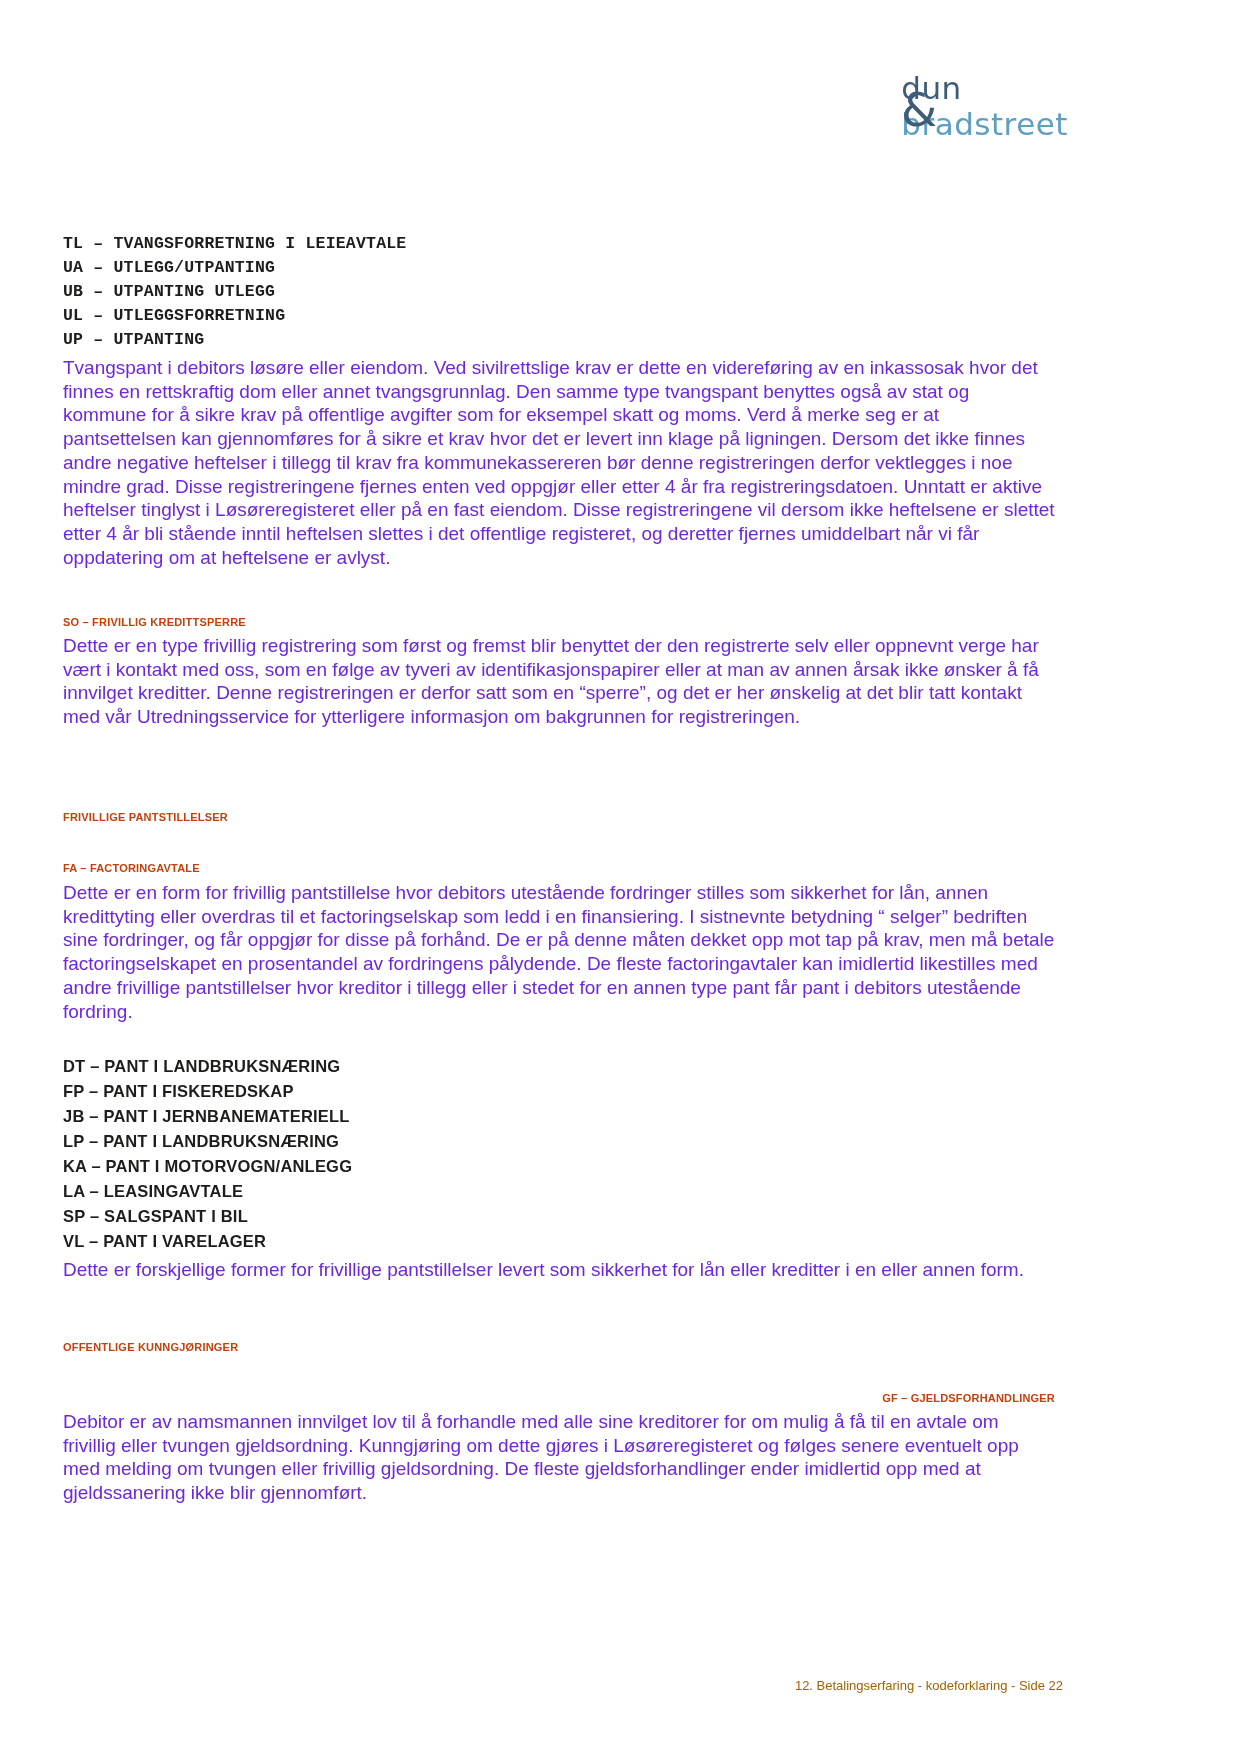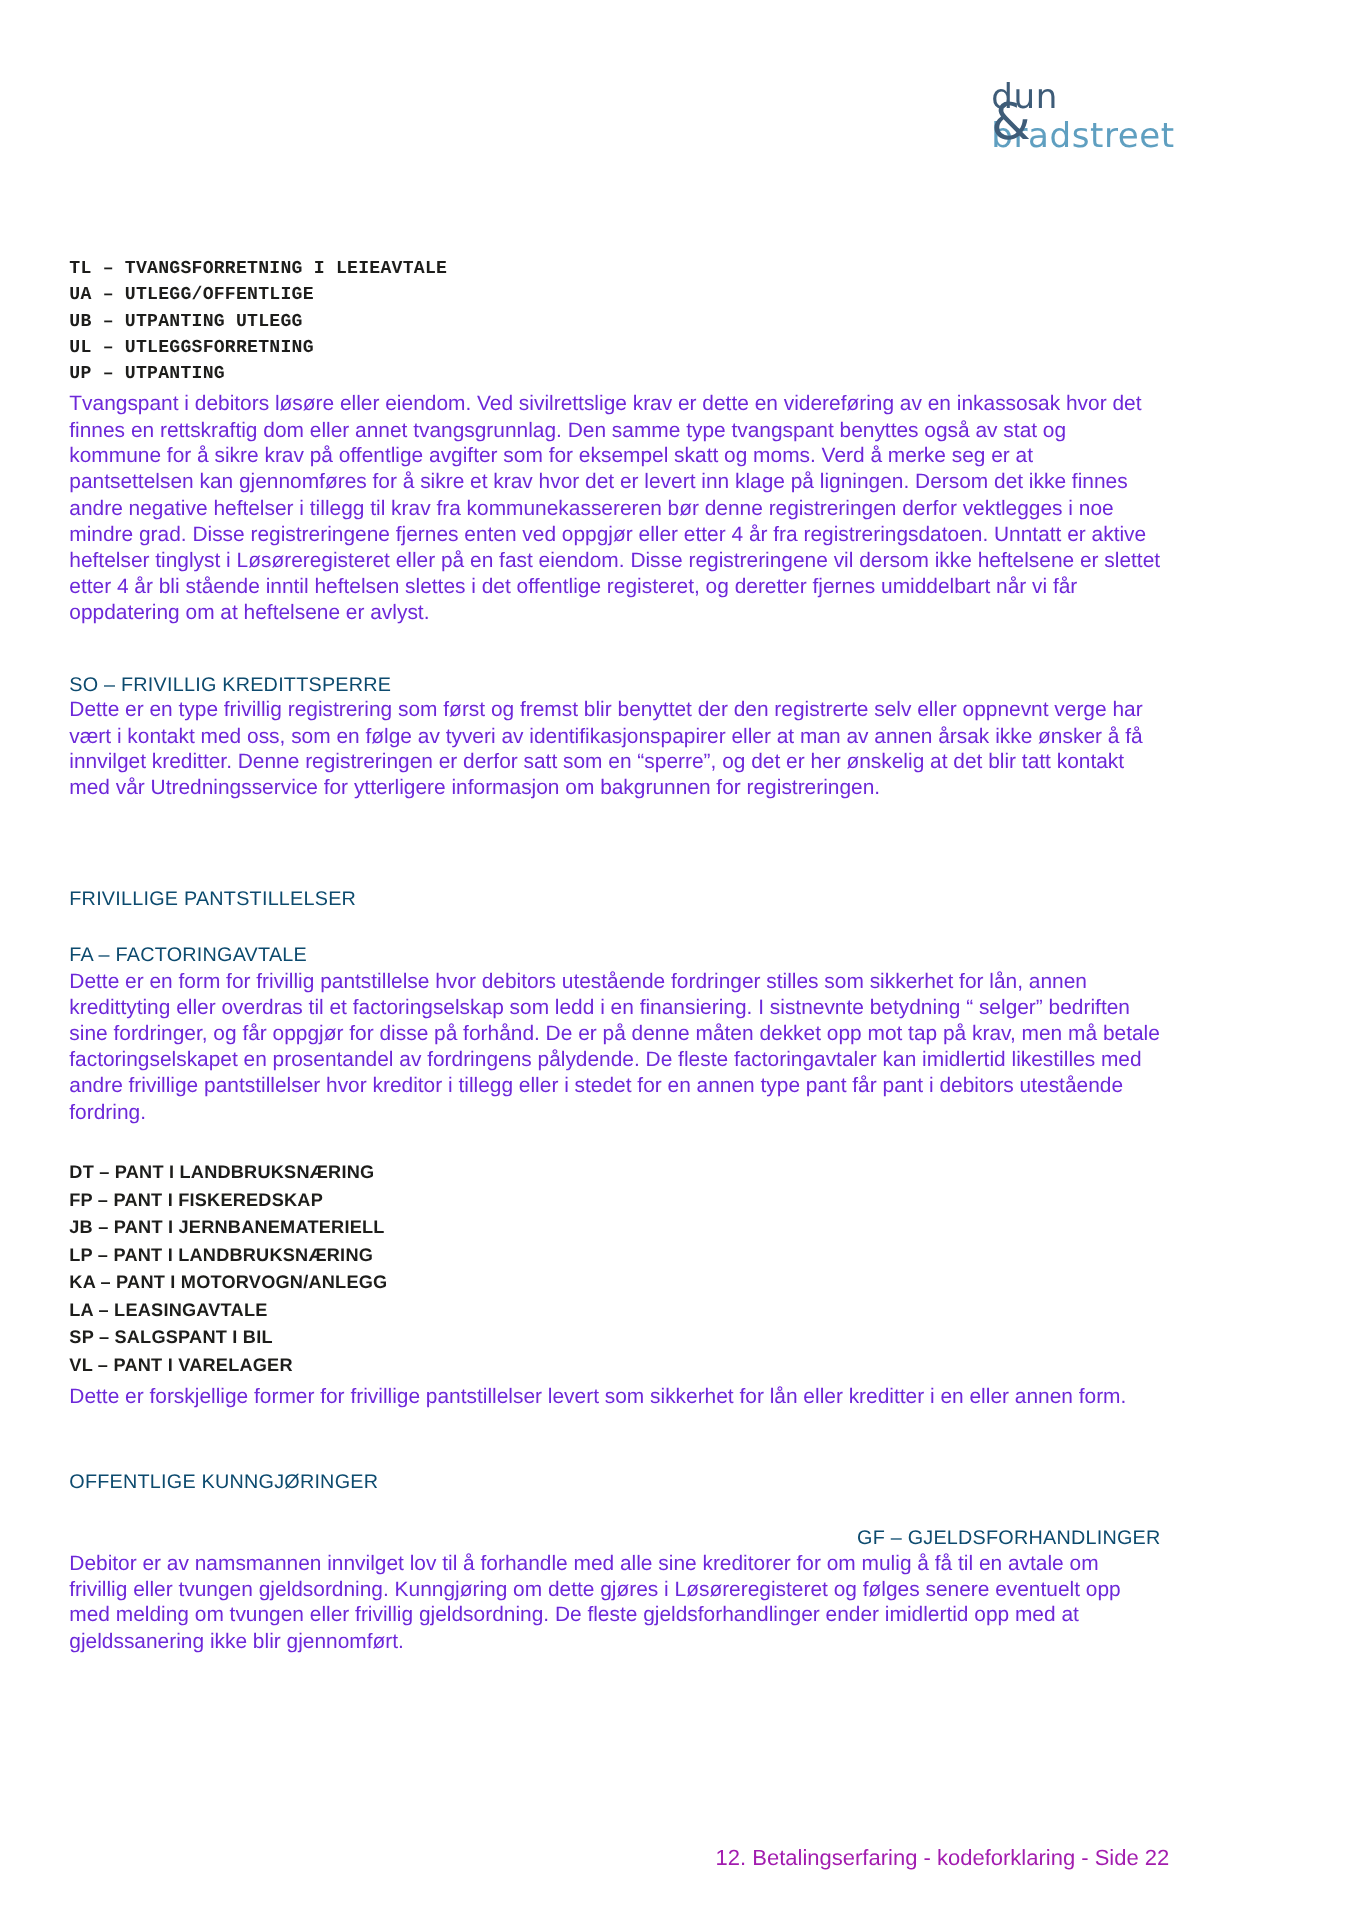--- a/index.html
+++ b/index.html
@@ -48,49 +48,49 @@
     letter-spacing:0.2px;
   }
   .codes2 div { line-height:25px; }
   .para {
     font-size:19px;
     font-weight:400;
     color:#6d28d9;
     line-height:23.7px;
   }
   .h-code, .h-section {
-    font-size:18px;
-    font-weight:normal;
-    color:#0c4a6e;
+    font-size:11px;
+    font-weight:bold;
+    color:#c2410c;
     line-height:24px;
     letter-spacing:0.2px;
   }
   .footer {
     position:absolute;
     top:1678px;
     right:178px;
-    font-size:20px;
-    color:#a21caf;
+    font-size:13px;
+    color:#a16207;
     text-align:left;
   }
 </style>
 </head>
 <body>
 
 <div class="page">
 
   <div class="logo">
     <span class="dun">dun</span>
     <span class="amp">&amp;</span>
     <span class="bradstreet">bradstreet</span>
   </div>
 
   <div class="block codes" style="top:232px;font-family:Liberation Mono, monospace;">
     <div>TL – TVANGSFORRETNING I LEIEAVTALE</div>
-    <div>UA – UTLEGG/OFFENTLIGE</div>
+    <div>UA – UTLEGG/UTPANTING</div>
     <div>UB – UTPANTING UTLEGG</div>
     <div>UL – UTLEGGSFORRETNING</div>
     <div>UP – UTPANTING</div>
   </div>
 
   <div class="block para" style="top:356px;">Tvangspant i debitors løsøre eller eiendom. Ved sivilrettslige krav er dette en videreføring av en inkassosak hvor det finnes en rettskraftig dom eller annet tvangsgrunnlag. Den samme type tvangspant benyttes også av stat og kommune for å sikre krav på offentlige avgifter som for eksempel skatt og moms. Verd å merke seg er at pantsettelsen kan gjennomføres for å sikre et krav hvor det er levert inn klage på ligningen. Dersom det ikke finnes andre negative heftelser i tillegg til krav fra kommunekassereren bør denne registreringen derfor vektlegges i noe mindre grad. Disse registreringene fjernes enten ved oppgjør eller etter 4 år fra registreringsdatoen. Unntatt er aktive heftelser tinglyst i Løsøreregisteret eller på en fast eiendom. Disse registreringene vil dersom ikke heftelsene er slettet etter 4 år bli stående inntil heftelsen slettes i det offentlige registeret, og deretter fjernes umiddelbart når vi får oppdatering om at heftelsene er avlyst.</div>
 
   <div class="block h-code" style="top:610px;">SO – FRIVILLIG KREDITTSPERRE</div>
   <div class="block para" style="top:634px;">Dette er en type frivillig registrering som først og fremst blir benyttet der den registrerte selv eller oppnevnt verge har vært i kontakt med oss, som en følge av tyveri av identifikasjonspapirer eller at man av annen årsak ikke ønsker å få innvilget kreditter. Denne registreringen er derfor satt som en “sperre”, og det er her ønskelig at det blir tatt kontakt med vår Utredningsservice for ytterligere informasjon om bakgrunnen for registreringen.</div>
 

